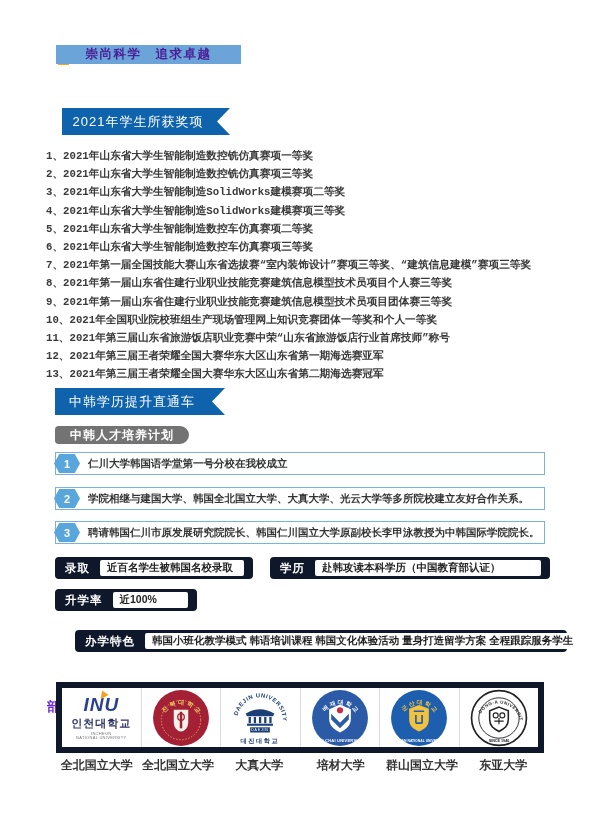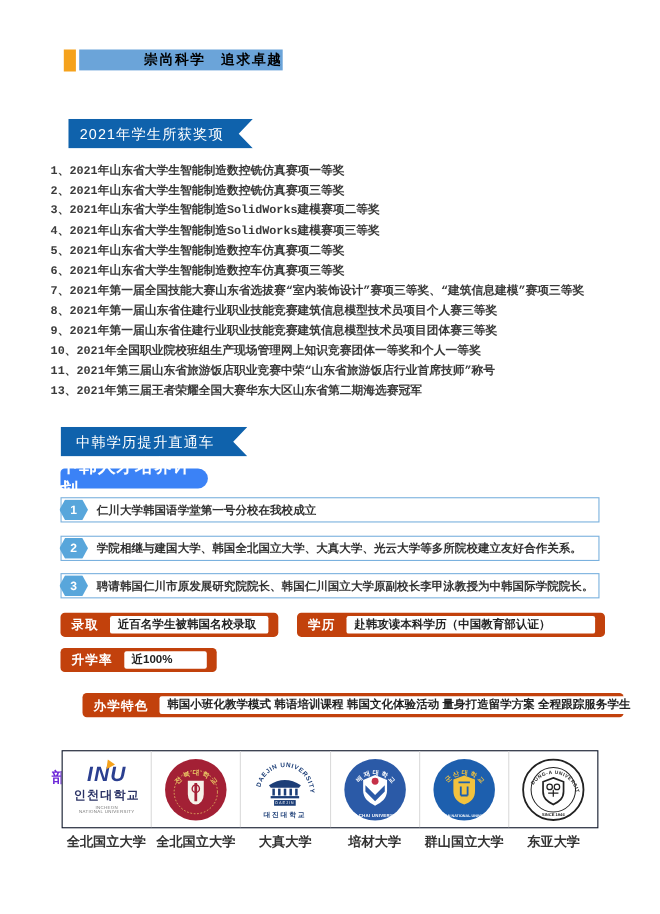--- a/index.html
+++ b/index.html
@@ -1,63 +1,63 @@
 <!DOCTYPE html>
 <html><head>
 <meta charset="utf-8">
 <style>
   html,body{margin:0;padding:0;background:#fff;}
   .page{position:relative;width:600px;height:831px;background:#ffffff;overflow:hidden;
         font-family:"Liberation Sans","DejaVu Sans",sans-serif;}
 
   
   .accent-square{position:absolute;left:58px;top:45px;width:11px;height:20px;background:#F5A21C;}
-  .motto-banner{position:absolute;left:72px;top:45px;width:185px;height:19px;background:#6BA4D9;
-        color:#000000;font-weight:bold;font-size:12.5px;display:flex;align-items:center;justify-content:flex-end;
+  .motto-banner{position:absolute;left:56px;top:45px;width:185px;height:19px;background:#6BA4D9;
+        color:#4c1d95;font-weight:bold;font-size:12.5px;display:flex;align-items:center;justify-content:center;
         letter-spacing:1.5px;}
 
   
   .section-banner{position:absolute;background:#0F62AC;color:#fff;font-weight:normal;font-size:13px;
         display:flex;align-items:center;justify-content:center;letter-spacing:1px;
         clip-path:polygon(0 0,100% 0,calc(100% - 13px) 50%,100% 100%,0 100%);
         padding-right:16px;box-sizing:border-box;}
   .awards-banner{left:62px;top:108px;width:168px;height:27px;}
   .program-banner{left:55px;top:388px;width:170px;height:27px;}
 
   
   .awards-list{position:absolute;left:46px;top:147px;width:540px;}
   .awards-list .item{height:18.2px;line-height:18.2px;font-size:10.7px;color:#3a3a3a;
         font-weight:600;white-space:nowrap;font-family:Liberation Mono, monospace;}
 
   
-  .plan-pill{position:absolute;left:55px;top:426px;width:134px;height:18px;background:#3b82f6;
-        border-radius:5px 12px 12px 5px;color:#fff;font-weight:bold;font-size:16px;
+  .plan-pill{position:absolute;left:55px;top:426px;width:134px;height:18px;background:#737373;
+        border-radius:5px 12px 12px 5px;color:#fff;font-weight:bold;font-size:12px;
         display:flex;align-items:center;justify-content:center;letter-spacing:1px;}
 
   
   .step-box{position:absolute;left:55px;width:490px;height:23px;background:#fff;
         border:1px solid #7AB1DE;box-sizing:border-box;display:flex;align-items:center;}
   .step-badge{flex:none;width:26px;height:19px;margin-left:-2px;background:#58A6DB;color:#fff;
         font-weight:bold;font-size:11px;display:flex;align-items:center;justify-content:center;
         clip-path:polygon(20% 0,80% 0,100% 50%,80% 100%,20% 100%,0 50%);}
   .step-text{font-size:10.5px;color:#333;margin-left:8px;white-space:nowrap;font-weight:600;}
 
   
-  .stat{position:absolute;background:#c2410c;border-radius:4px;display:flex;align-items:stretch;
+  .stat{position:absolute;background:#0f172a;border-radius:4px;display:flex;align-items:stretch;
         padding:3px 9px 3px 0;box-sizing:border-box;height:22px;}
   .stat-label{color:#fff;font-weight:bold;font-size:11.5px;display:flex;align-items:center;
         padding:0 10px;white-space:nowrap;letter-spacing:1px;}
   .stat-value{background:#fff;flex:1;display:flex;align-items:center;padding:0 7px;
         font-size:10.5px;color:#222;border-radius:2px;white-space:nowrap;font-weight:600;}
 
   
   .partners-heading{position:absolute;left:47px;top:698px;font-size:13px;font-weight:bold;color:#6d28d9;
         letter-spacing:1px;}
   .logo-grid{position:absolute;left:56px;top:682px;width:488px;height:71px;display:flex;
-        border:1px solid #0f172a;box-sizing:border-box;background:#fff;}
+        border:6px solid #0f172a;box-sizing:border-box;background:#fff;}
   .logo-cell{flex:1;border-right:1px solid #DBDBDB;display:flex;align-items:center;justify-content:center;overflow:hidden;}
   .logo-cell:last-child{border-right:none;}
   .name-row{position:absolute;left:56px;top:757px;width:488px;display:flex;}
   .name-row .uni-name{flex:1;text-align:center;font-size:12px;font-weight:bold;color:#333;}
 
   .inu-stack{display:flex;flex-direction:column;align-items:center;line-height:1;}
   .inu-main{font-size:19px;font-weight:bold;font-style:italic;color:#2B3F90;letter-spacing:1px;position:relative;}
   .inu-accent{position:absolute;right:12px;top:-3px;width:0;height:0;
         border-left:4px solid transparent;border-right:4px solid transparent;border-top:8px solid #F5A21C;
         transform:rotate(35deg);}
@@ -83,20 +83,21 @@
     <div class="item">2、2021年山东省大学生智能制造数控铣仿真赛项三等奖</div>
     <div class="item">3、2021年山东省大学生智能制造SolidWorks建模赛项二等奖</div>
     <div class="item">4、2021年山东省大学生智能制造SolidWorks建模赛项三等奖</div>
     <div class="item">5、2021年山东省大学生智能制造数控车仿真赛项二等奖</div>
     <div class="item">6、2021年山东省大学生智能制造数控车仿真赛项三等奖</div>
     <div class="item">7、2021年第一届全国技能大赛山东省选拔赛“室内装饰设计”赛项三等奖、“建筑信息建模”赛项三等奖</div>
     <div class="item">8、2021年第一届山东省住建行业职业技能竞赛建筑信息模型技术员项目个人赛三等奖</div>
     <div class="item">9、2021年第一届山东省住建行业职业技能竞赛建筑信息模型技术员项目团体赛三等奖</div>
     <div class="item">10、2021年全国职业院校班组生产现场管理网上知识竞赛团体一等奖和个人一等奖</div>
     <div class="item">11、2021年第三届山东省旅游饭店职业竞赛中荣“山东省旅游饭店行业首席技师”称号</div>
+    <div class="item">12、2021年第三届王者荣耀全国大赛华东大区山东省第一期海选赛亚军</div>
     <div class="item">13、2021年第三届王者荣耀全国大赛华东大区山东省第二期海选赛冠军</div>
   </div>
 
   <div class="section-banner program-banner">
     <span>中韩学历提升直通车</span>
   </div>
 
   <div class="plan-pill">
     <span>中韩人才培养计划</span>
   </div>

